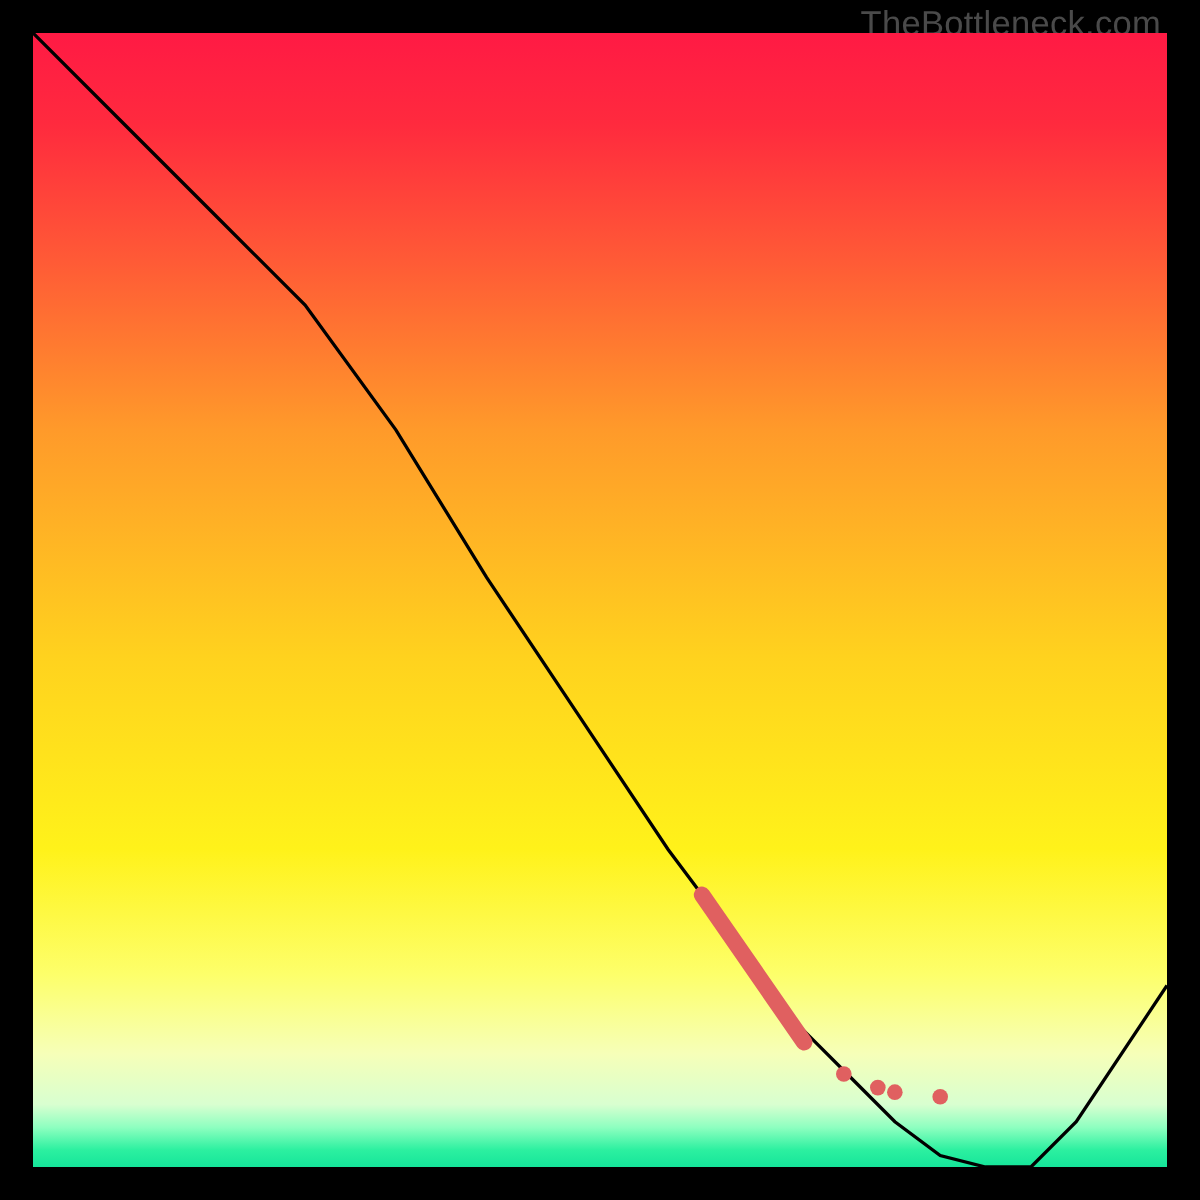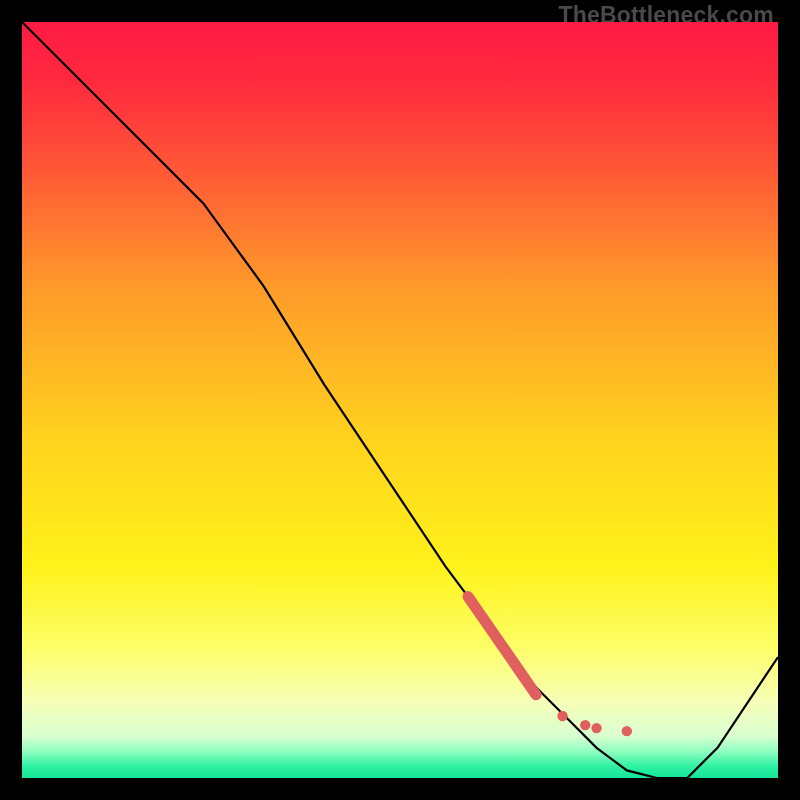--- a/index.html
+++ b/index.html
@@ -25,21 +25,21 @@
     top: 0;
     width: 756px;
     height: 756px;
   }
   .watermark {
     position: absolute;
     top: 2px;
     right: 26px;
     color: #4a4a4a;
     font-size: 23px;
-    font-weight: 700;
+    font-weight: 400;
     letter-spacing: 0.2px;
   }
 </style>
 </head>
 <body>
 
 <div class="watermark">TheBottleneck.com</div>
 
 <div class="frame">
   <svg class="plot" viewBox="0 0 756 756">

